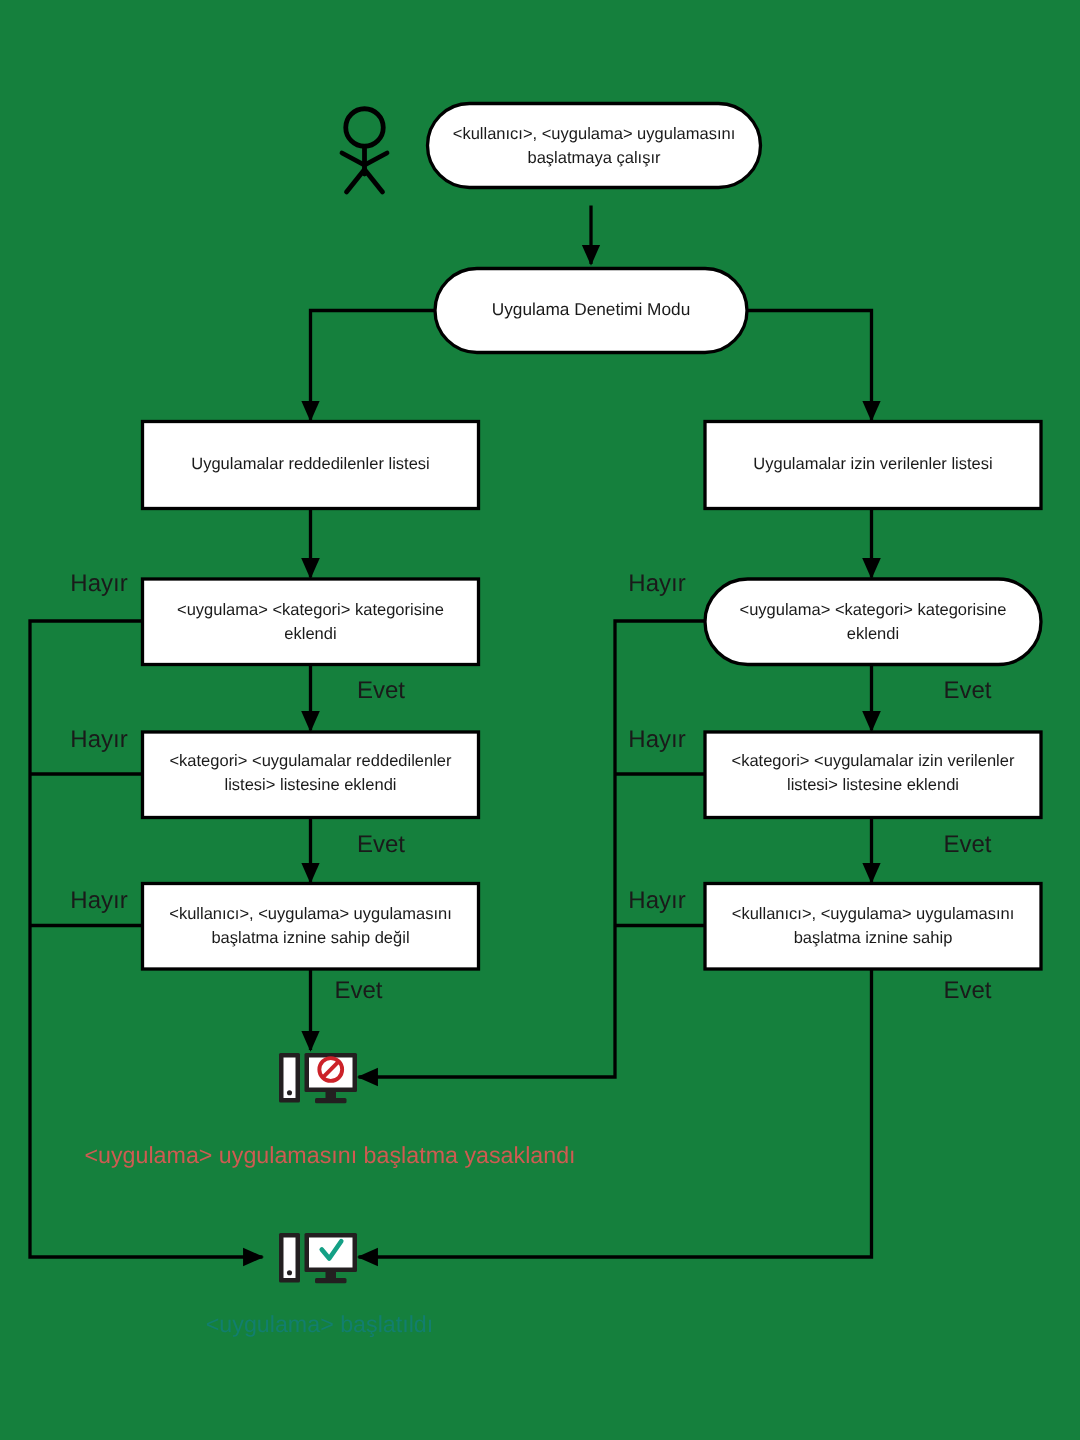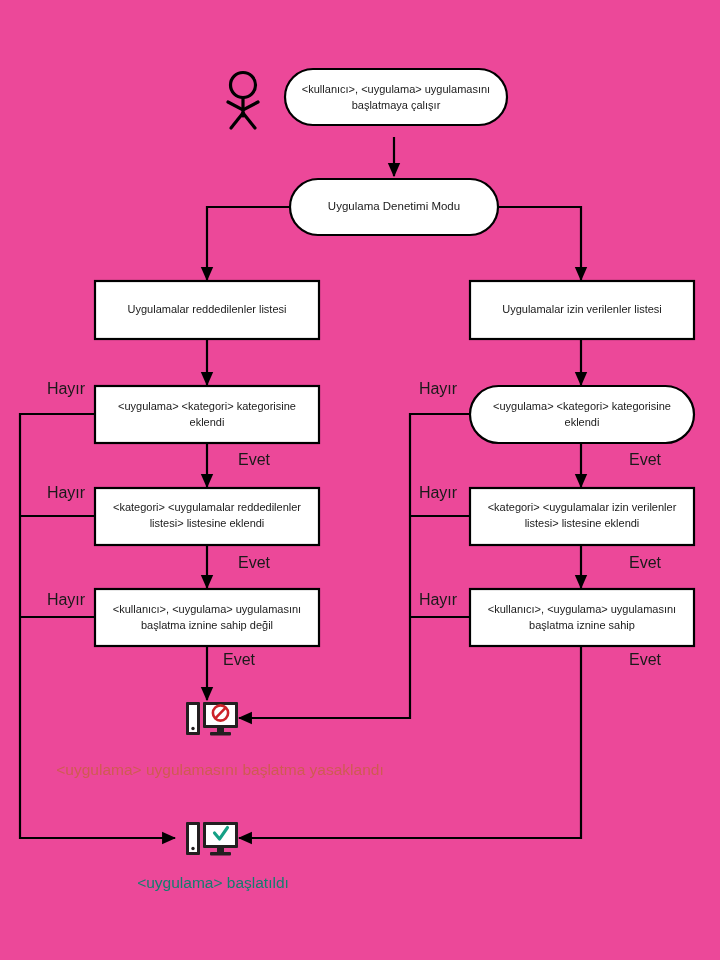--- a/index.html
+++ b/index.html
@@ -4,21 +4,21 @@
 <style>
   html, body {
     margin: 0;
     padding: 0;
     background: #ffffff;
   }
   #diagram-root {
     position: relative;
     width: 720px;
     height: 960px;
-    background: #ec4899;
+    background: #15803d;
     font-family: "Liberation Sans", sans-serif;
   }
   svg#flow {
     position: absolute;
     top: 0;
     left: 0;
     width: 720px;
     height: 960px;
     display: block;
   }

